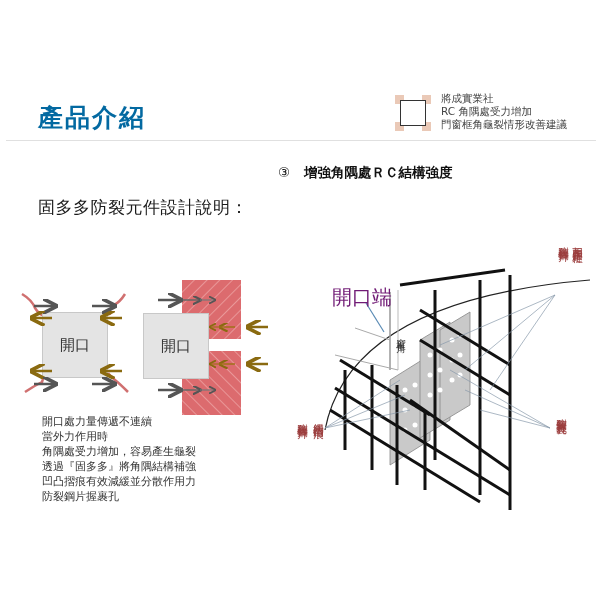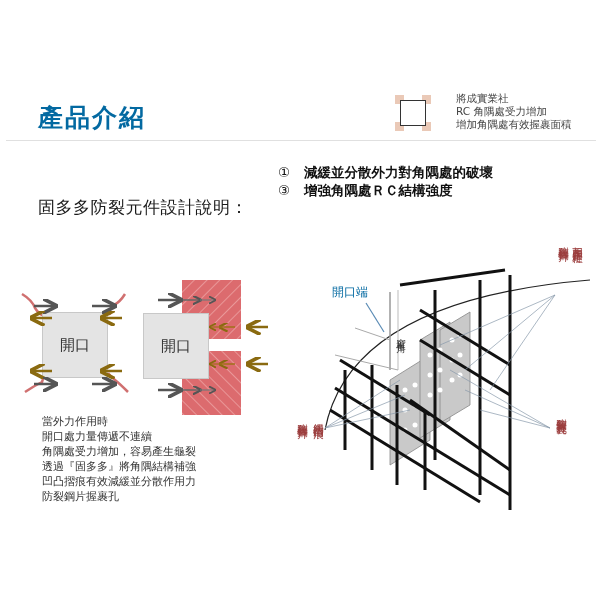--- a/index.html
+++ b/index.html
@@ -3,55 +3,54 @@
 <meta charset="utf-8">
 <style>
   html,body{margin:0;padding:0;background:#ffffff;}
   body{width:600px;height:600px;position:relative;overflow:hidden;font-family:"DejaVu Sans","Liberation Sans",sans-serif;color:#222;}
   .abs{position:absolute;}
   .title{left:38px;top:101px;font-size:25px;font-weight:bold;letter-spacing:2px;color:#0369a1;}
   .hr{left:6px;top:140px;width:590px;height:1px;background:#e0e0e0;}
   .logo{left:395px;top:95px;width:36px;height:36px;}
   .logo .corner{position:absolute;width:9px;height:9px;background:#eac9b7;}
   .logo .box{position:absolute;left:5px;top:5px;width:26px;height:26px;border:1.3px solid #333;background:#fff;box-sizing:border-box;}
-  .company{left:456px;top:92px;font-size:10.5px;line-height:13px;color:#444;}
+  .company{left:441px;top:92px;font-size:10.5px;line-height:13px;color:#444;}
   .company div{white-space:nowrap;}
   .subtitle{left:38px;top:164px;font-size:17px;color:#1a1a1a;letter-spacing:0.5px;margin-top:32px;}
   .points{left:278px;top:164px;font-size:13.5px;line-height:17.5px;color:#111;font-weight:bold;}
   .points .row{white-space:nowrap;}
   .points .num{display:inline-block;width:26px;font-weight:normal;}
   .desc{left:42px;top:414px;font-size:11px;line-height:15px;color:#333;}
   .desc div{white-space:nowrap;}
   .open-box{position:absolute;background:#e4e4e4;border:1px solid #c8c8c8;box-sizing:border-box;display:flex;align-items:center;justify-content:center;font-size:15px;color:#333;}
   .vlabel{position:absolute;writing-mode:vertical-rl;font-size:10.5px;color:#9b3c3c;letter-spacing:1px;line-height:12px;}
-  .blue-label{left:332px;top:284px;font-size:12px;color:#0369a1;}
+  .blue-label{left:332px;top:284px;font-size:20px;color:#701a75;}
   .frame-label{left:394px;top:330px;font-size:9.5px;color:#333;writing-mode:vertical-rl;letter-spacing:3px;}
 </style>
 </head>
 <body>
 
 <div class="abs title">產品介紹</div>
 
 <div class="abs logo">
   <div class="corner" style="left:0;top:0;"></div>
   <div class="corner" style="right:0;top:0;"></div>
   <div class="corner" style="left:0;bottom:0;"></div>
   <div class="corner" style="right:0;bottom:0;"></div>
   <div class="box"></div>
 </div>
 <div class="abs company">
   <div>將成實業社</div>
   <div>RC 角隅處受力增加</div>
-  <div>增加角隅處有效握裹面積</div>
+  <div>門窗框角龜裂情形改善建議</div>
 </div>
 <div class="abs hr"></div>
 
 <div class="abs subtitle">固多多防裂元件設計說明：</div>
 <div class="abs points">
-  <div class="row"><span class="num">①</span><span>減緩並分散外力對角隅處的破壞</span></div>
   <div class="row"><span class="num">③</span><span>增強角隅處ＲＣ結構強度</span></div>
 </div>
 
 <svg class="abs" style="left:0;top:270px;" width="270" height="145">
   <defs>
     <pattern id="hatch" patternUnits="userSpaceOnUse" width="9" height="9" patternTransform="rotate(45)">
       <rect width="9" height="9" fill="#dc6b6e"></rect>
       <line x1="0" y1="0" x2="0" y2="9" stroke="#f3b5b5" stroke-width="1.2"></line>
     </pattern>
     <pattern id="hatch2" patternUnits="userSpaceOnUse" width="9" height="9" patternTransform="rotate(-45)">
@@ -118,22 +117,22 @@
   <line x1="158" y1="120" x2="180" y2="120" stroke="#555" stroke-width="2.5" marker-end="url(#ag2)"></line>
   <line x1="183" y1="120" x2="200" y2="120" stroke="#666" stroke-width="1.5" marker-end="url(#ag2)"></line>
   <line x1="200" y1="120" x2="215" y2="120" stroke="#777" stroke-width="1.2" marker-end="url(#ag2)"></line>
 </svg>
 
 <div class="open-box" style="left:143px;top:313px;width:66px;height:66px;">
   <span>開口</span>
 </div>
 
 <div class="abs desc">
+  <div>開口處力量傳遞不連續</div>
   <div>當外力作用時</div>
-  <div>開口處力量傳遞不連續</div>
   <div>角隅處受力增加，容易產生龜裂</div>
   <div>透過『固多多』將角隅結構補強</div>
   <div>凹凸摺痕有效減緩並分散作用力</div>
   <div>防裂鋼片握裹孔</div>
 </div>
 
 <svg class="abs" style="left:280px;top:240px;" width="320" height="270">
 
   <path d="M45,190 Q70,60 310,40" stroke="#222" stroke-width="1.2" fill="none"></path>
 

